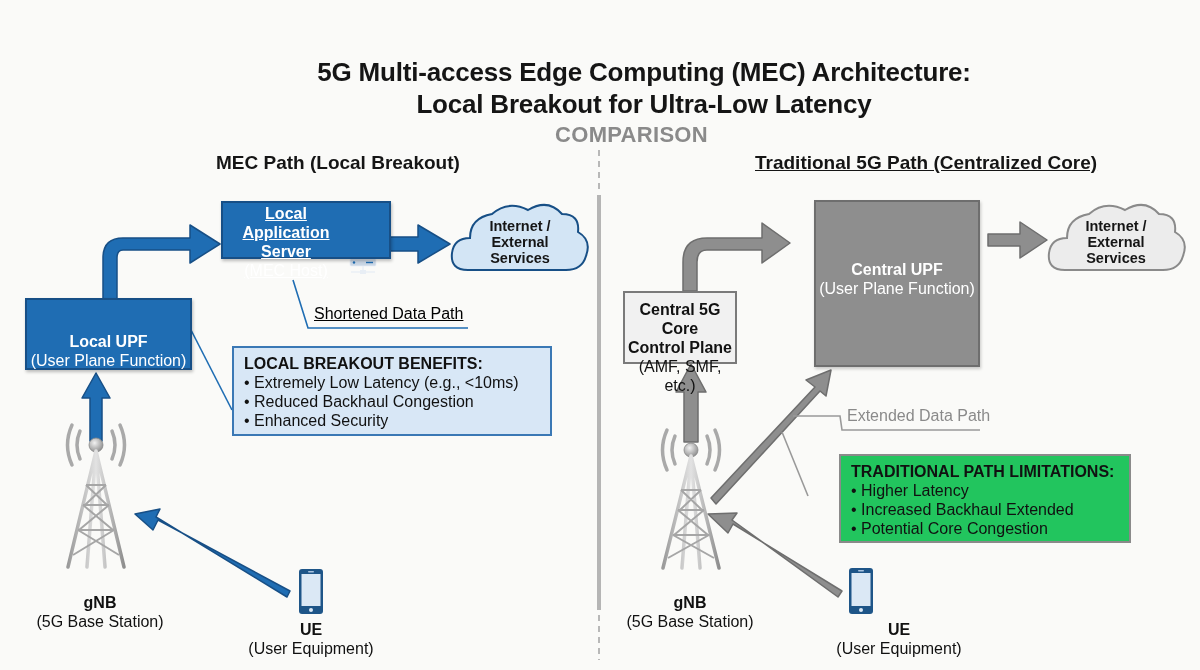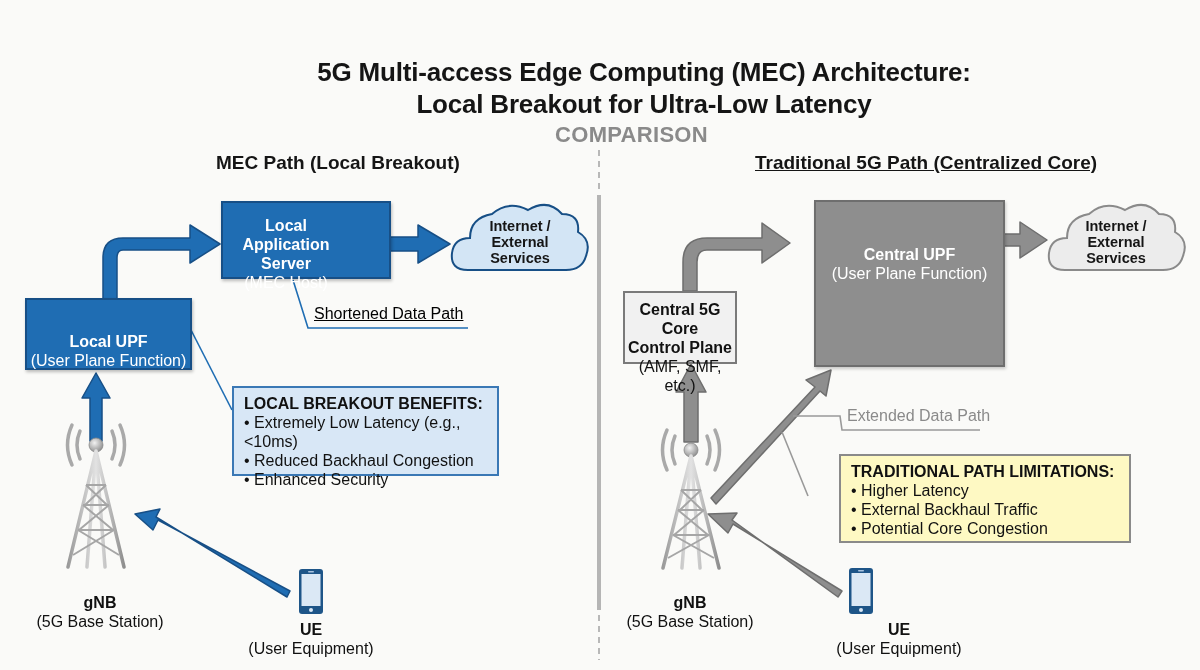--- a/index.html
+++ b/index.html
@@ -38,21 +38,21 @@
     background:#f1f1f1; border:2px solid #7a7a7a; color:#111;
   }
   .b1 { font-weight:bold; font-size:16px; line-height:19px; }
   .b2 { font-size:16px; line-height:19px; }
 
   .benefits {
     background:#d8e7f6; border:2px solid #3a78b5; padding:6px 10px;
     text-align:left; color:#111;
   }
   .limits {
-    background:#fef9c3; border:2px solid #8a8a8a; padding:6px 10px;
+    background:#22c55e; border:2px solid #8a8a8a; padding:6px 10px;
     text-align:left; color:#111;
   }
   .callout-head { font-weight:bold; font-size:16px; line-height:19px; }
   .callout-item { font-size:16px; line-height:19px; }
   .callout-item::before { content:"\2022\00a0"; }
 
   .cloud-text {
     position:absolute; text-align:center; font-weight:bold; font-size:14.5px;
     line-height:16px; color:#151515;
   }
@@ -165,39 +165,39 @@
 
 <div class="abs title">
   <div>5G Multi-access Edge Computing (MEC) Architecture:</div>
   <div>Local Breakout for Ultra-Low Latency</div>
 </div>
 <div class="abs compare">COMPARISON</div>
 
 <div class="abs section-title" style="left:172px;">MEC Path (Local Breakout)</div>
 <div class="abs section-title" style="left:711px;text-decoration:underline;">Traditional 5G Path (Centralized Core)</div>
 
-<div class="box blue-box" style="left:221px; top:201px; width:170px; height:78px; padding-top:13px;">
+<div class="box blue-box" style="left:221px; top:201px; width:170px; height:58px; padding-top:1px;text-decoration:underline;">
   <div class="b1" style="padding-right:34px; width:110px; margin-left:8px;">Local Application Server</div>
   <div class="b2" style="padding-right:34px; width:110px; margin-left:8px;">(MEC Host)</div>
 </div>
 
 <div class="box blue-box" style="left:25px; top:298px; width:167px; height:72px; padding-top:32px;">
   <div class="b1">Local UPF</div>
   <div class="b2">(User Plane Function)</div>
 </div>
 
 <div class="cloud-text" style="left:470px; top:218px; width:100px;">
   <div>Internet /</div>
   <div>External</div>
   <div>Services</div>
 </div>
 
 <div class="path-label" style="left:314px; top:305px; color:#000000;text-decoration:underline;">Shortened Data Path</div>
 
-<div class="box benefits" style="left:232px; top:386px; width:267px; height:90px;">
+<div class="box benefits" style="left:232px; top:346px; width:320px; height:90px;">
   <div class="callout-head">LOCAL BREAKOUT BENEFITS:</div>
   <div class="callout-item">Extremely Low Latency (e.g., &lt;10ms)</div>
   <div class="callout-item">Reduced Backhaul Congestion</div>
   <div class="callout-item">Enhanced Security</div>
 </div>
 
 <div class="node-label" style="left:30px; top:594px; width:140px;">
   <div class="n1">gNB</div>
   <div class="n2">(5G Base Station)</div>
 </div>
@@ -205,37 +205,37 @@
   <div class="n1">UE</div>
   <div class="n2">(User Equipment)</div>
 </div>
 
 <div class="box light-gray-box" style="left:623px; top:291px; width:114px; height:73px; padding-top:7px;">
   <div class="b1">Central 5G Core</div>
   <div class="b1">Control Plane</div>
   <div class="b2">(AMF, SMF, etc.)</div>
 </div>
 
-<div class="box gray-box" style="left:814px; top:200px; width:191px; height:167px; padding-top:43px;">
+<div class="box gray-box" style="left:814px; top:200px; width:166px; height:167px; padding-top:58px;">
   <div class="b1">Central UPF</div>
   <div class="b2">(User Plane Function)</div>
 </div>
 
 <div class="cloud-text" style="left:1066px; top:218px; width:100px;">
   <div>Internet /</div>
   <div>External</div>
   <div>Services</div>
 </div>
 
 <div class="path-label" style="left:847px; top:407px; color:#8a8a8a;">Extended Data Path</div>
 
 <div class="box limits" style="left:839px; top:454px; width:292px; height:89px;">
   <div class="callout-head">TRADITIONAL PATH LIMITATIONS:</div>
   <div class="callout-item">Higher Latency</div>
-  <div class="callout-item">External Backhaul Traffic</div>
+  <div class="callout-item">Increased Backhaul Extended</div>
   <div class="callout-item">Potential Core Congestion</div>
 </div>
 
 <div class="node-label" style="left:620px; top:594px; width:140px;">
   <div class="n1">gNB</div>
   <div class="n2">(5G Base Station)</div>
 </div>
 <div class="node-label" style="left:824px; top:621px; width:150px;">
   <div class="n1">UE</div>
   <div class="n2">(User Equipment)</div>

